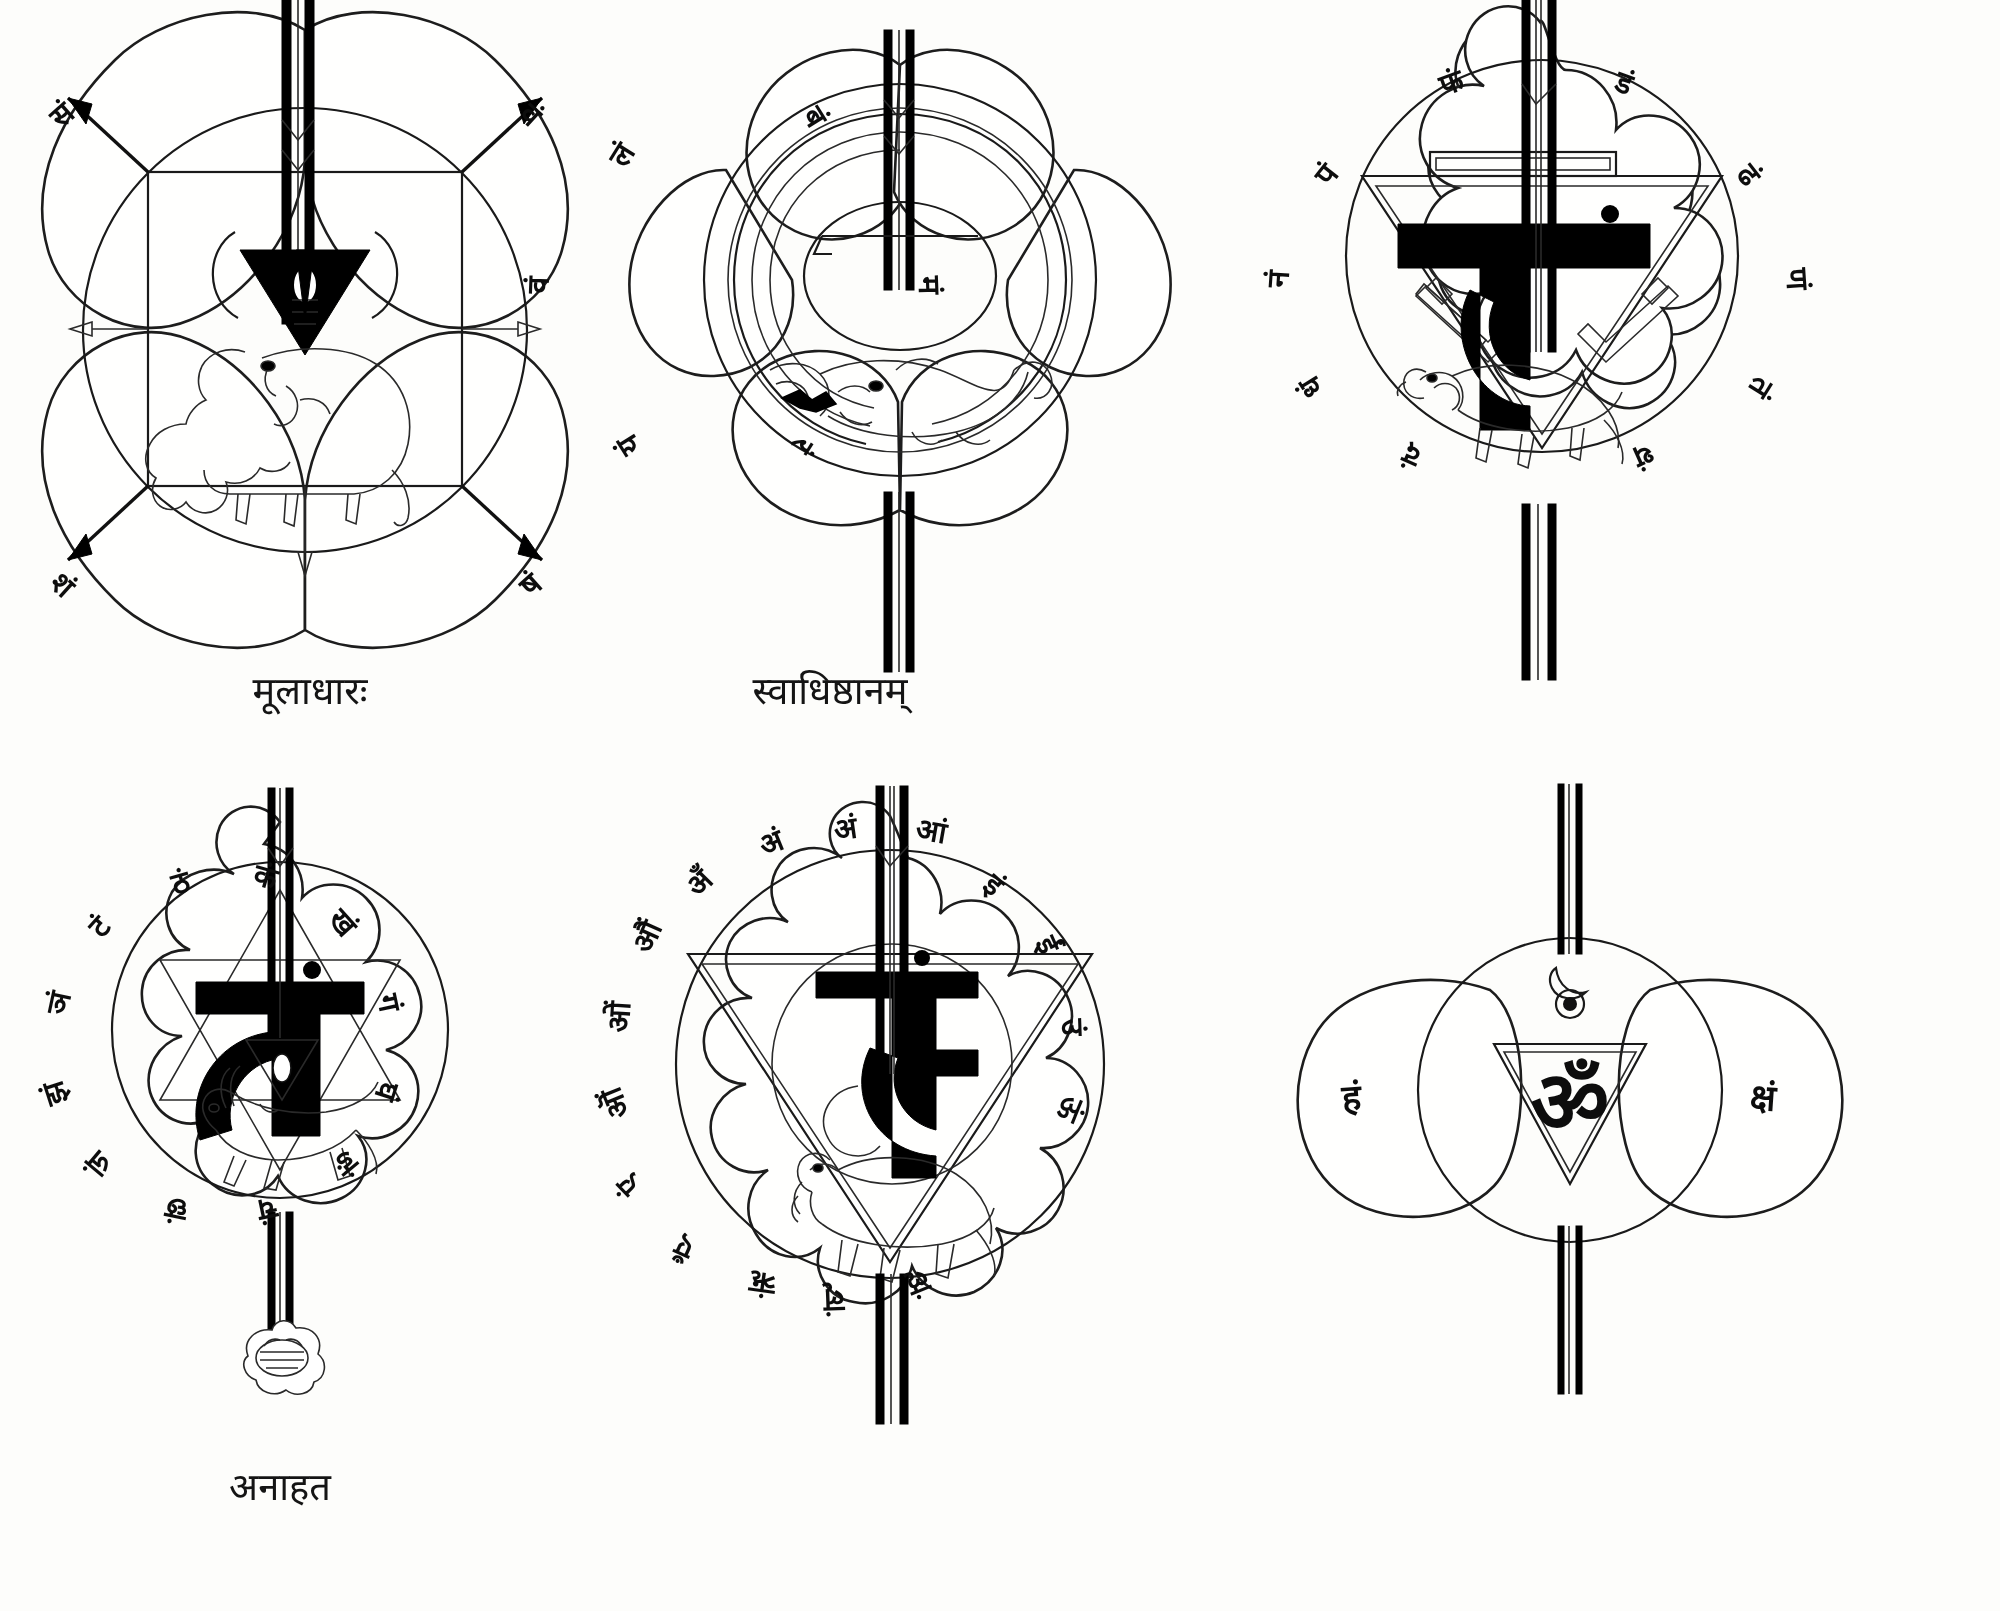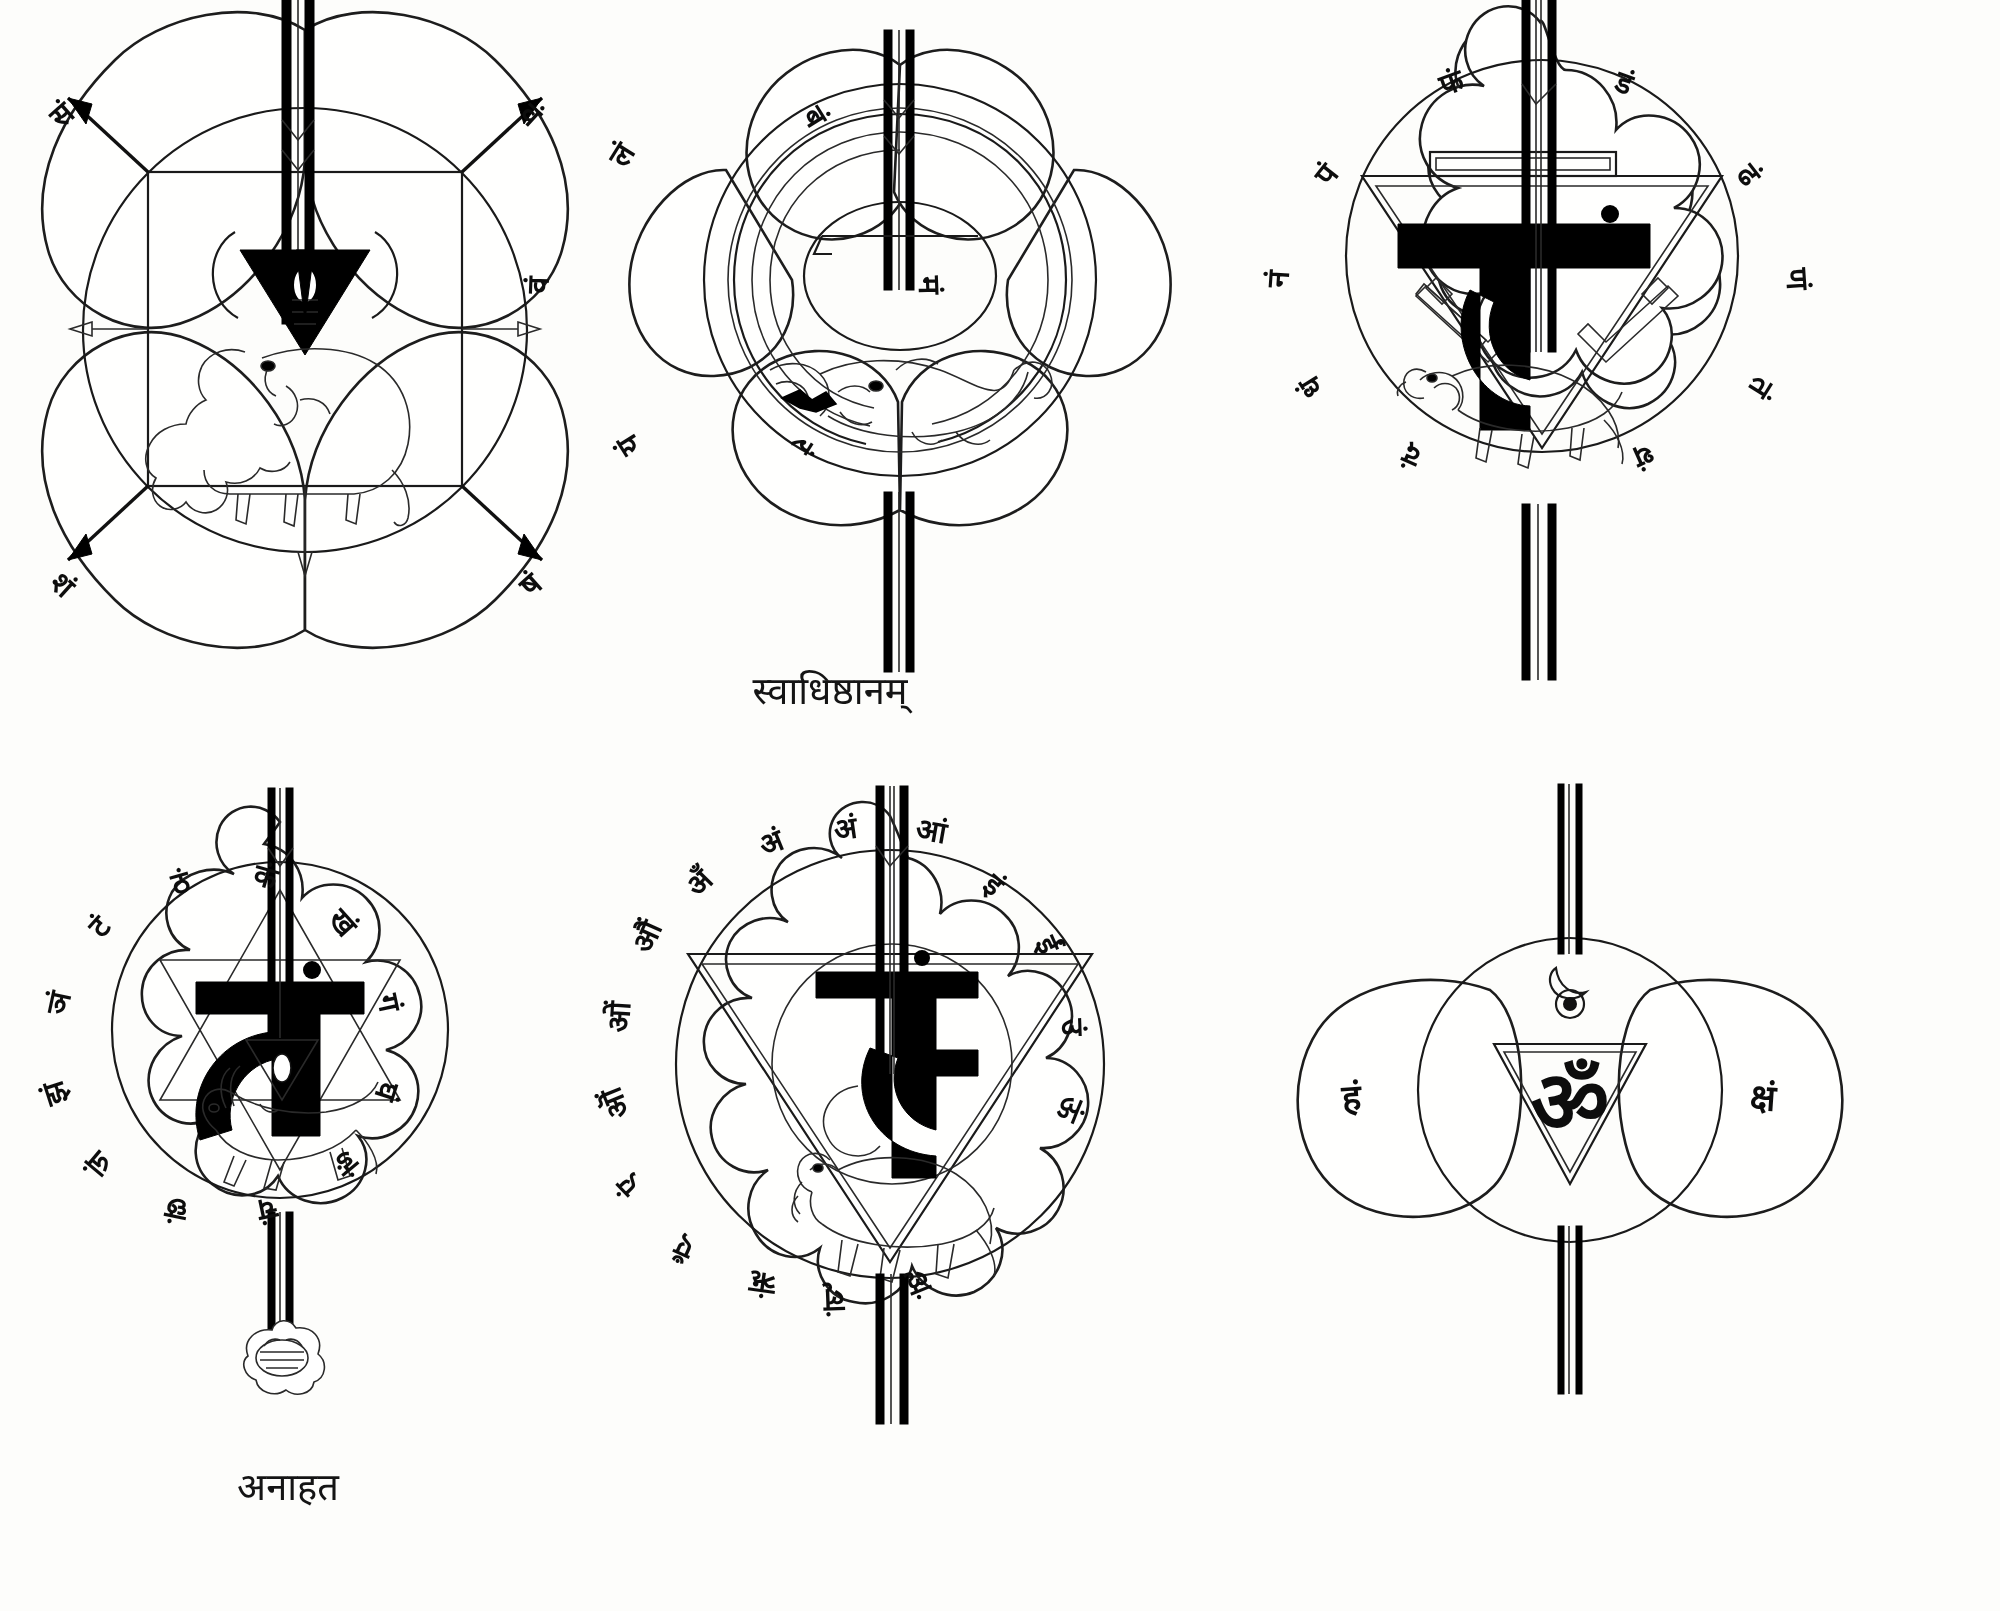--- a/index.html
+++ b/index.html
@@ -124,20 +124,21 @@
         <path d="M286,386 C296,392 300,404 296,414 C292,424 282,428 274,424"></path>
         <path d="M300,400 C314,396 326,402 330,414"></path>
       </g>
     </svg>
 
     <div class="petal-letter" style="left:52px;top:100px;transform:rotate(-42deg);">सं</div>
     <div class="petal-letter" style="left:522px;top:100px;transform:rotate(42deg);">वं</div>
     <div class="petal-letter" style="left:52px;top:570px;transform:rotate(42deg);">शं</div>
     <div class="petal-letter" style="left:522px;top:570px;transform:rotate(-42deg);">षं</div>
 
+    <div class="caption" style="left:130px;top:672px;width:360px;">मूलाधारः</div>
   </div>
 
   <div class="chakra-cell" style="left:600px;top:40px;width:620px;height:700px;">
     <svg width="600" height="630" viewBox="0 0 600 630">
 
       <g>
         <path class="petal" d="M300,25 C262,-5 196,12 166,54 C134,98 142,158 186,186 C230,214 288,196 306,152 Z"></path>
         <path class="petal" d="M300,25 C338,-5 404,12 434,54 C466,98 458,158 414,186 C370,214 312,196 294,152 Z"></path>
         <path class="petal" d="M126,130 C82,128 36,178 30,232 C24,292 62,338 114,336 C166,334 200,292 192,240 Z"></path>
         <path class="petal" d="M474,130 C518,128 564,178 570,232 C576,292 538,338 486,336 C434,334 400,292 408,240 Z"></path>
@@ -345,21 +346,21 @@
     <div class="petal-letter" style="left:310px;top:108px;transform:rotate(48deg);">खं</div>
     <div class="petal-letter" style="left:28px;top:188px;transform:rotate(-78deg);">ञं</div>
     <div class="petal-letter" style="left:360px;top:188px;transform:rotate(78deg);">गं</div>
     <div class="petal-letter" style="left:24px;top:278px;transform:rotate(-108deg);">झं</div>
     <div class="petal-letter" style="left:358px;top:276px;transform:rotate(108deg);">घं</div>
     <div class="petal-letter" style="left:68px;top:348px;transform:rotate(-140deg);">जं</div>
     <div class="petal-letter" style="left:316px;top:348px;transform:rotate(140deg);">ङं</div>
     <div class="petal-letter" style="left:146px;top:394px;transform:rotate(-168deg);">छं</div>
     <div class="petal-letter" style="left:238px;top:394px;transform:rotate(168deg);">चं</div>
 
-    <div class="caption" style="left:88px;top:668px;width:360px;">अनाहत</div>
+    <div class="caption" style="left:80px;top:668px;width:360px;">अनाहत</div>
   </div>
 
   <div class="chakra-cell" style="left:580px;top:800px;width:640px;height:790px;">
     <svg width="620" height="640" viewBox="0 0 620 640">
 
       <path class="petal" d="M310,16
         C296,-4 266,-2 254,18 C246,32 250,50 262,58
         C242,42 214,46 200,64 C186,84 190,110 208,122
         C186,112 160,122 150,142 C140,164 150,190 172,198
         C148,196 126,214 124,238 C122,264 142,284 166,284

